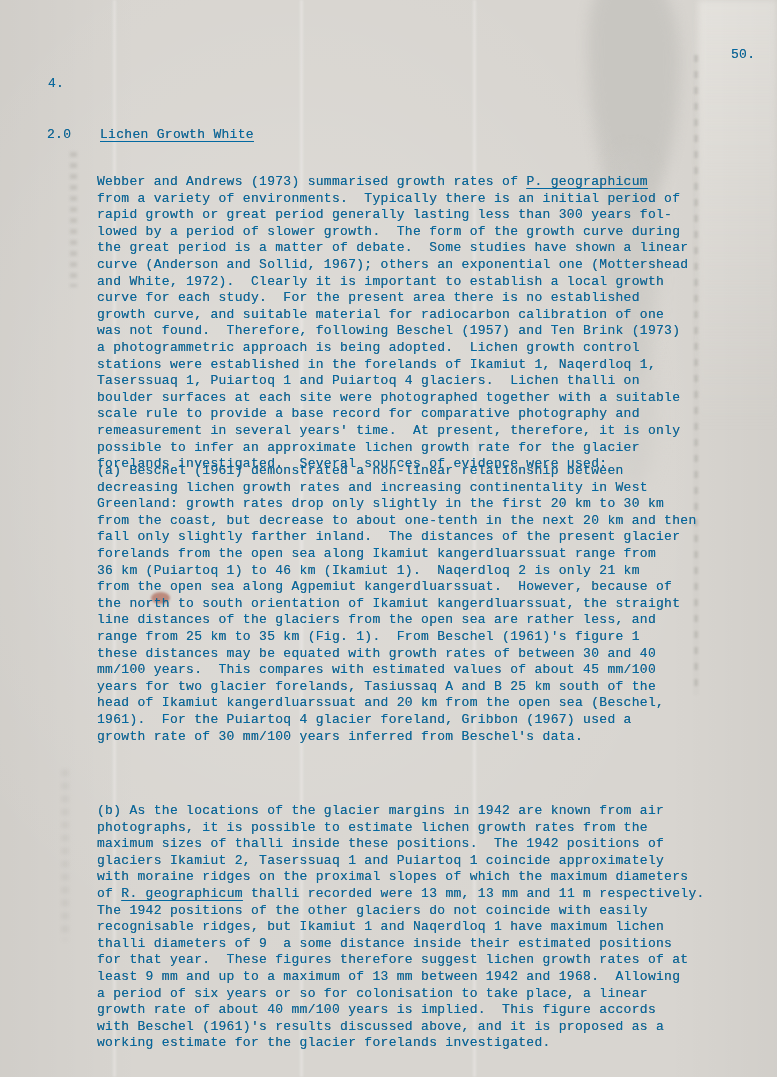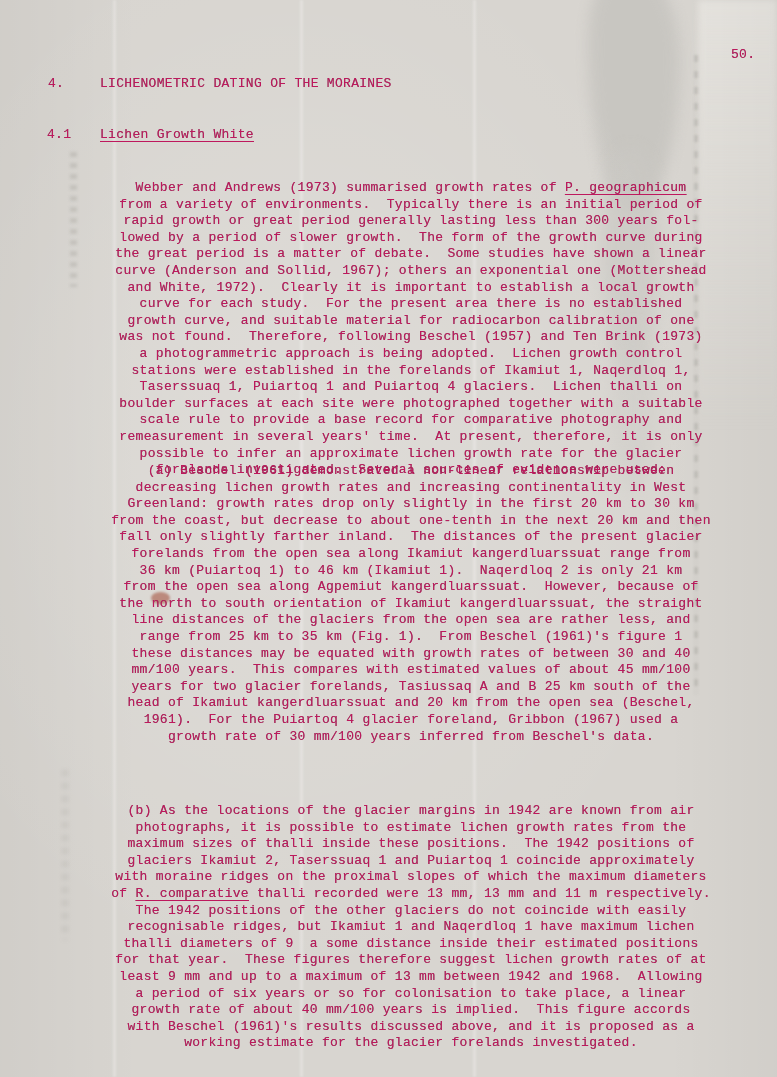--- a/index.html
+++ b/index.html
@@ -57,36 +57,35 @@
     background: repeating-linear-gradient(180deg, rgba(118,115,108,0.12) 0 6px, transparent 6px 13px);
     filter: blur(2px);
   }
   .red-ink-speck {
     position: absolute; left: 151px; top: 592px; width: 19px; height: 12px; z-index: 4;
     background: rgba(156,60,38,0.5); border-radius: 50%; filter: blur(1px);
   }
   
   .tw {
     position: absolute; z-index: 5;
-    color: #be185d;
+    color: #0369a1;
     font-size: 13px;
     line-height: 16.6px;
     letter-spacing: 0.3px;
     white-space: pre-wrap;
     text-shadow: 0 0 0.6px rgba(70,68,63,0.65);
-    text-align: center;
   }
   .para { width: 628px; left: 97px; }
   .u { text-decoration: underline; text-underline-offset: 3px; text-decoration-thickness: 1px; }
   .pos-page-number { left: 731px; top: 47px; }
   .pos-section-number { left: 48px; top: 76px; }
   .pos-section-title { left: 100px; top: 76px; }
   .pos-subsection-number { left: 47px; top: 127px; }
   .pos-subsection-title { left: 100px; top: 127px; }
-  .pos-p1 { top: 180px; }
+  .pos-p1 { top: 174px; }
   .pos-pa { top: 463px; }
   .pos-pb { top: 803px; }
 </style>
 </head>
 <body>
 
 <div class="page">
 
   <div class="scan-blob-top"></div>
   <div class="scan-blob-mid"></div>
@@ -97,23 +96,22 @@
   <div class="paper-streak streak-2"></div>
   <div class="paper-streak streak-3"></div>
   <div class="margin-pencil-smudge"></div>
   <div class="margin-pencil-smudge-2"></div>
   <div class="paper-shade"></div>
   <div class="red-ink-speck"></div>
 
   <div class="tw pos-page-number">50.</div>
 
   <div class="tw pos-section-number">4.</div>
-  <div class="tw pos-section-title">LICHENOMETRIC DATING OF THE MORAINES</div>
 
-  <div class="tw pos-subsection-number">4.1</div>
+  <div class="tw pos-subsection-number">2.0</div>
   <div class="tw pos-subsection-title u">Lichen Growth White</div>
 
   <div class="tw para pos-p1"><span>Webber and Andrews (1973) summarised growth rates of </span><span class="u">P. geographicum</span><span>
 from a variety of environments.  Typically there is an initial period of
 rapid growth or great period generally lasting less than 300 years fol-
 lowed by a period of slower growth.  The form of the growth curve during
 the great period is a matter of debate.  Some studies have shown a linear
 curve (Anderson and Sollid, 1967); others an exponential one (Mottershead
 and White, 1972).  Clearly it is important to establish a local growth
 curve for each study.  For the present area there is no established
@@ -144,21 +142,21 @@
 years for two glacier forelands, Tasiussaq A and B 25 km south of the
 head of Ikamiut kangerdluarssuat and 20 km from the open sea (Beschel,
 1961).  For the Puiartoq 4 glacier foreland, Gribbon (1967) used a
 growth rate of 30 mm/100 years inferred from Beschel's data.</div>
 
   <div class="tw para pos-pb"><span>(b) As the locations of the glacier margins in 1942 are known from air
 photographs, it is possible to estimate lichen growth rates from the
 maximum sizes of thalli inside these positions.  The 1942 positions of
 glaciers Ikamiut 2, Taserssuaq 1 and Puiartoq 1 coincide approximately
 with moraine ridges on the proximal slopes of which the maximum diameters
-of </span><span class="u">R. comparative</span><span> thalli recorded were 13 mm, 13 mm and 11 m respectively.
+of </span><span class="u">R. geographicum</span><span> thalli recorded were 13 mm, 13 mm and 11 m respectively.
 The 1942 positions of the other glaciers do not coincide with easily
 recognisable ridges, but Ikamiut 1 and Naqerdloq 1 have maximum lichen
 thalli diameters of 9  a some distance inside their estimated positions
 for that year.  These figures therefore suggest lichen growth rates of at
 least 9 mm and up to a maximum of 13 mm between 1942 and 1968.  Allowing
 a period of six years or so for colonisation to take place, a linear
 growth rate of about 40 mm/100 years is implied.  This figure accords
 with Beschel (1961)'s results discussed above, and it is proposed as a
 working estimate for the glacier forelands investigated.</span></div>
 

